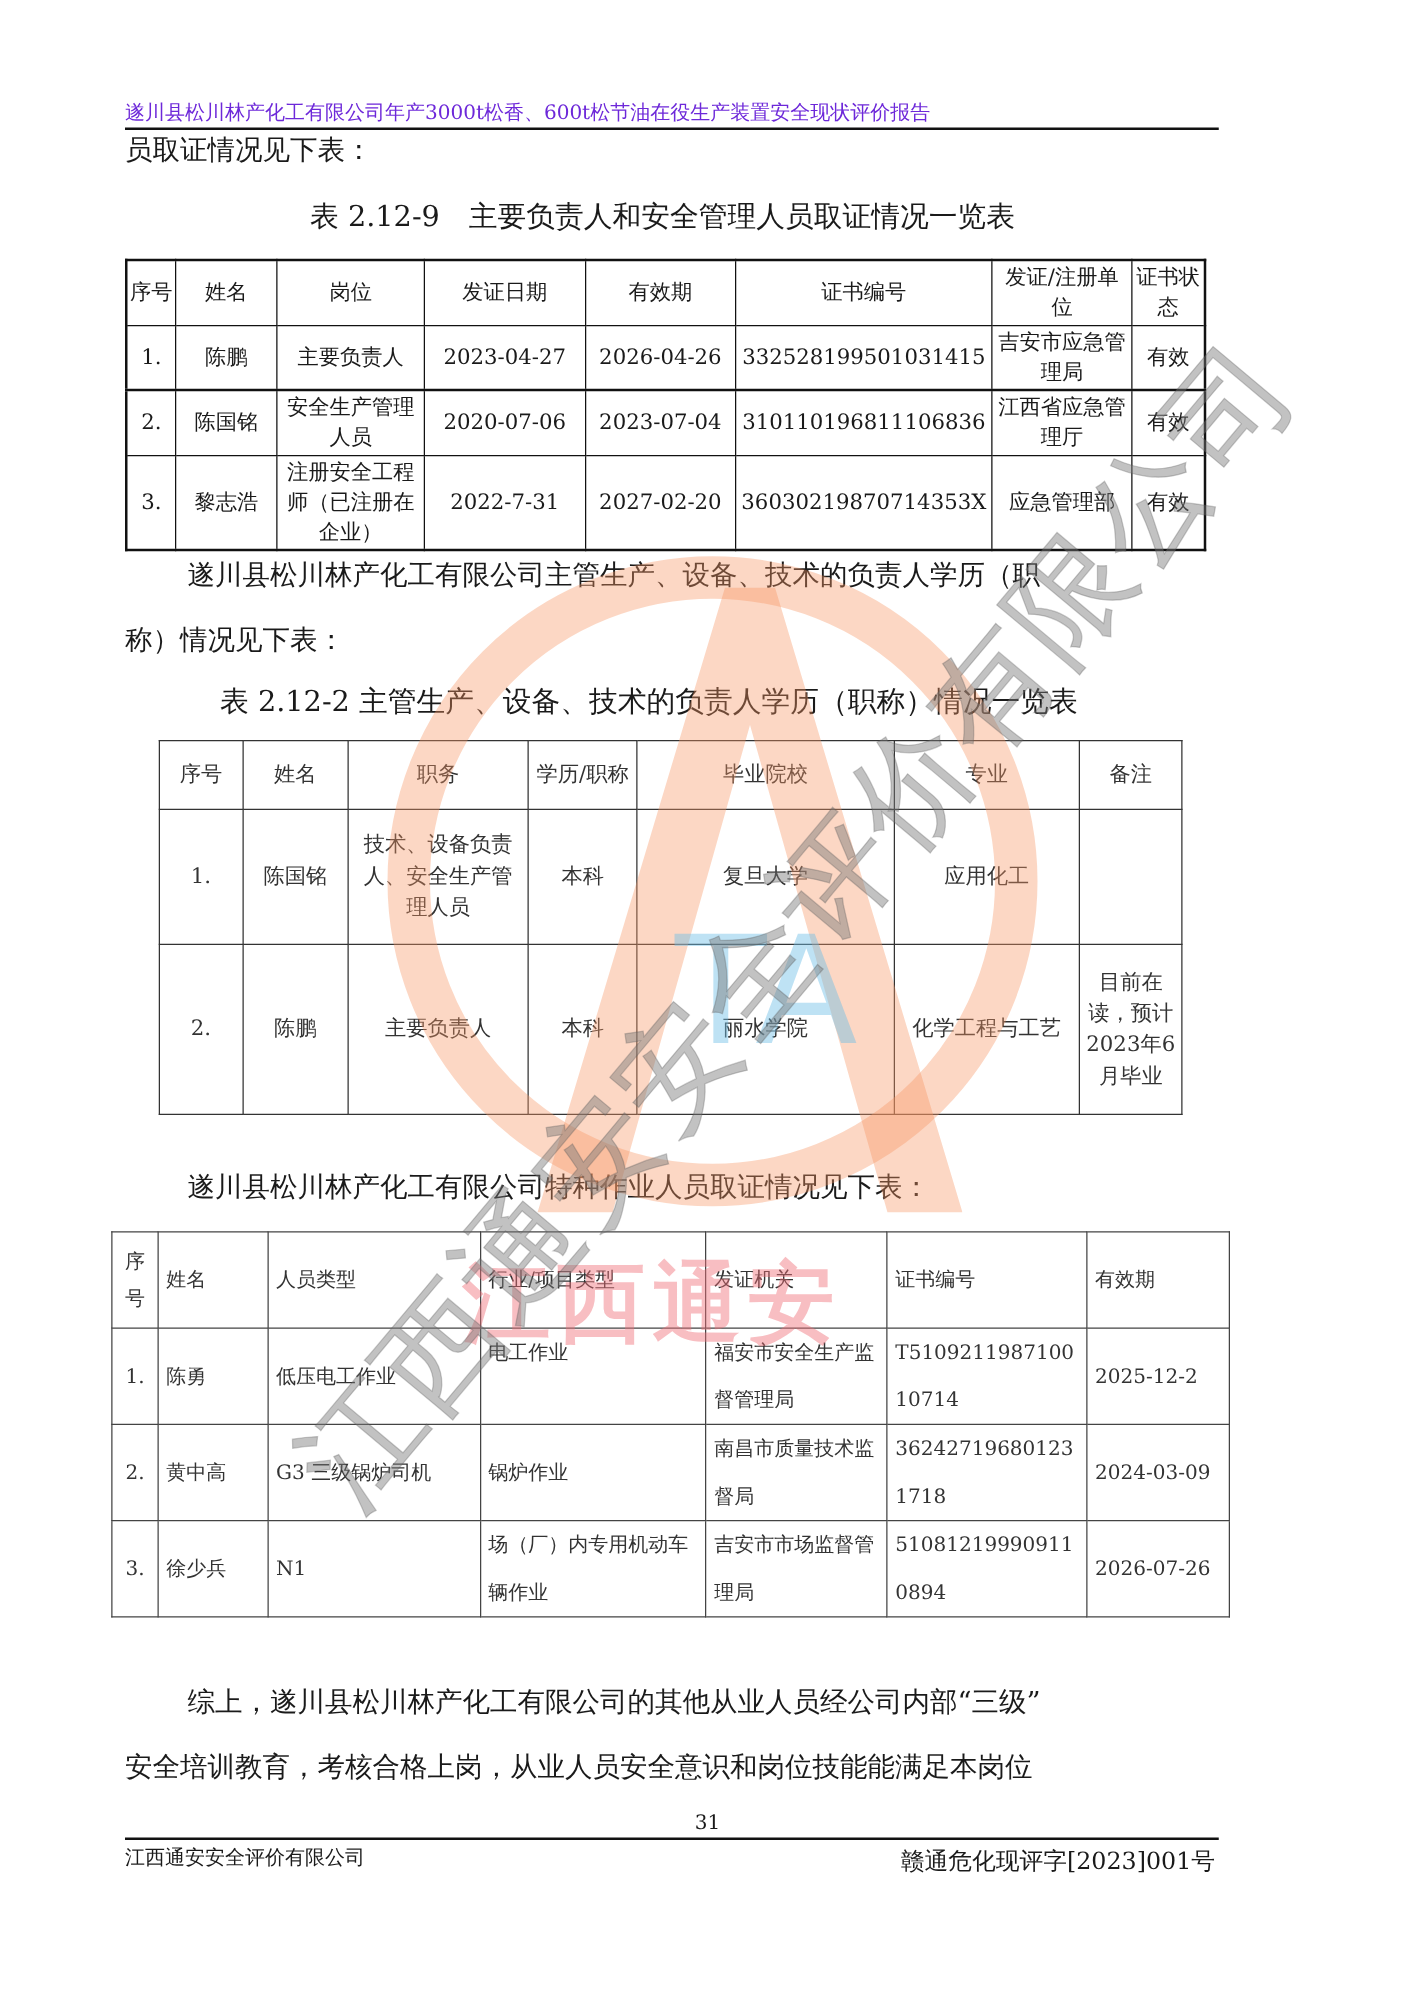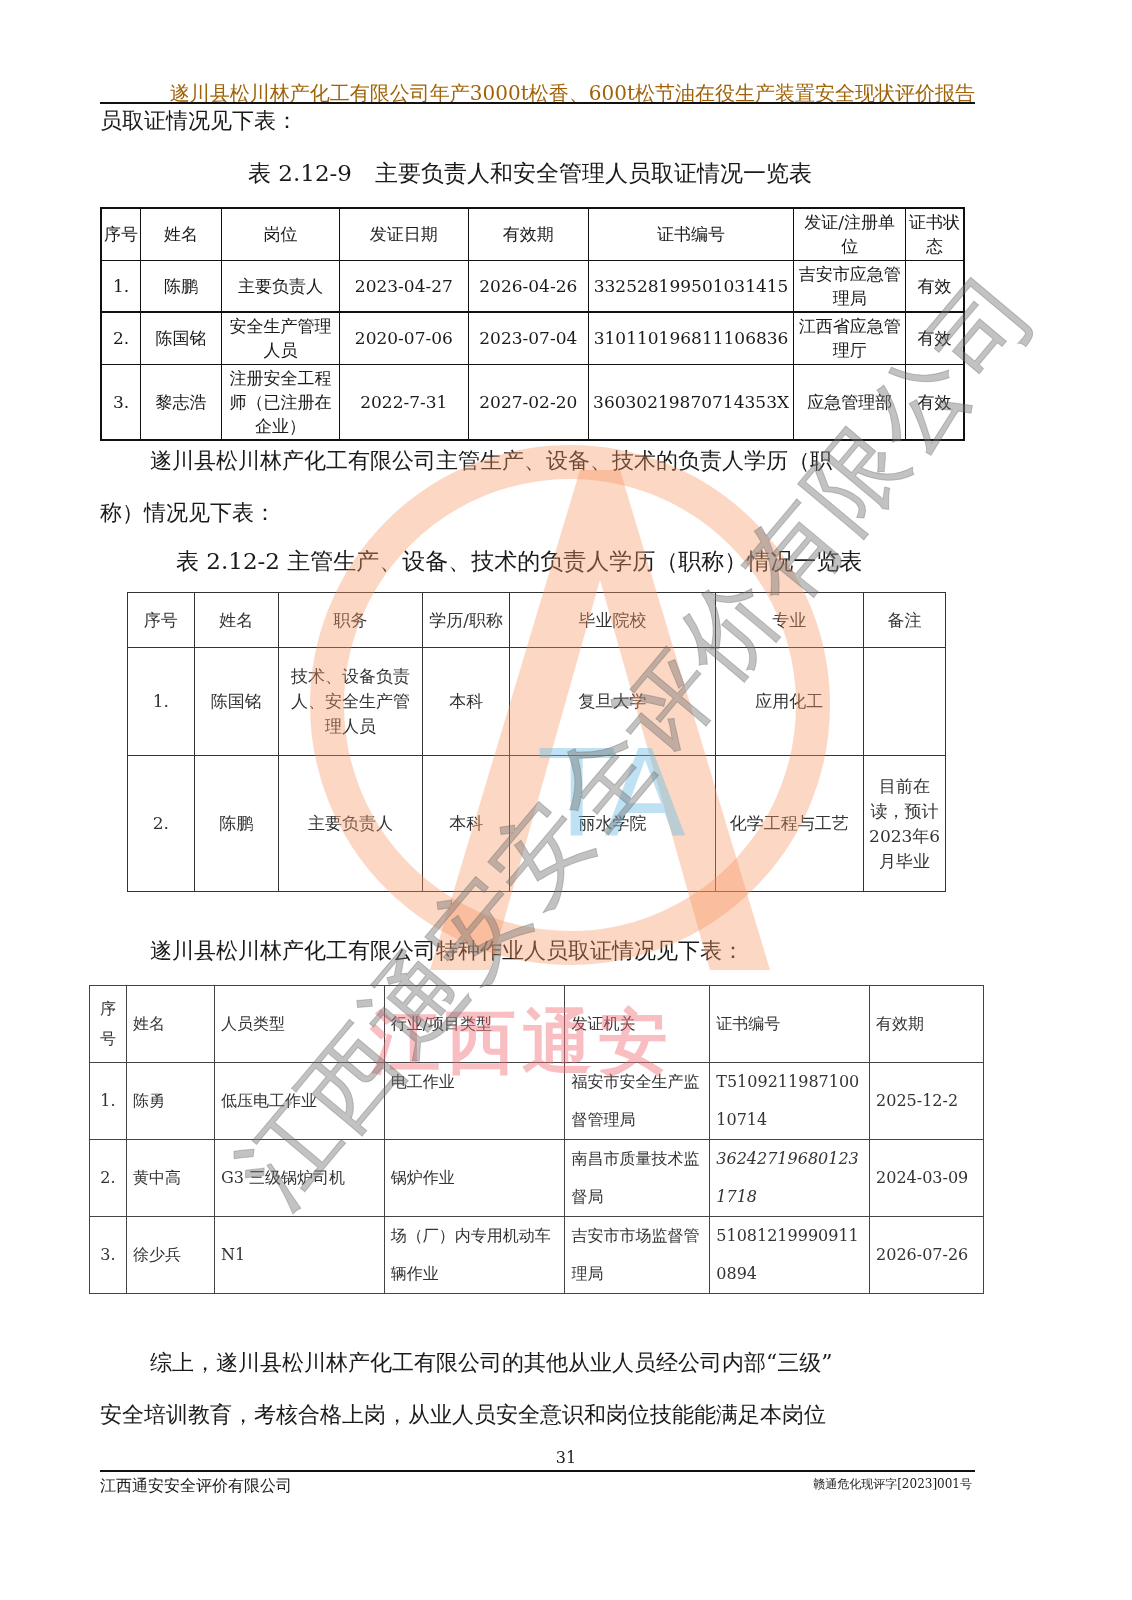--- a/index.html
+++ b/index.html
@@ -1,20 +1,20 @@
 <!DOCTYPE html>
 <html><head>
 <meta charset="utf-8">
 <style>
   html, body { margin: 0; padding: 0; background: #ffffff; }
   body { width: 1132px; height: 1600px; position: relative; overflow: hidden;
          font-family: "DejaVu Serif", "Liberation Serif", serif; color: #1a1a1a; }
 
-  .running-header { position: absolute; left: 100px; top: 80px; width: 875px; text-align: right;
-         font-size: 20px; color: #a16207; }
+  .running-header { position: absolute; left: 100px; top: 80px; width: 875px; text-align: left;
+         font-size: 16px; color: #6d28d9; }
   .header-rule { position: absolute; left: 100px; top: 102px; width: 875px; height: 0; border-top: 2px solid #111; }
 
   .para { position: absolute; font-size: 22px; line-height: 1; white-space: nowrap; }
   .caption { position: absolute; font-size: 23px; white-space: nowrap; }
 
   table { border-collapse: collapse; position: absolute; background: transparent; }
   td, th { font-weight: normal; text-align: center; vertical-align: middle; padding: 0 4px; }
 
   
   #t1 { left: 100px; top: 207px; width: 865px; border: 2px solid #111; font-size: 17px; }
@@ -34,21 +34,21 @@
   
   #t3 { left: 89px; top: 985px; width: 895px; font-size: 16px; color: #333; }
   #t3 td, #t3 th { border: 1px solid #444; text-align: left; line-height: 38px; padding: 0 6px; }
   #t3 tr.h { height: 77px; }
   #t3 tr.r { height: 77px; }
   #t3 td.c { text-align: center; padding: 0 2px; }
 
   .page-number { position: absolute; left: 0; width: 1132px; top: 1448px; text-align: center; font-size: 16px; }
   .footer-rule { position: absolute; left: 100px; top: 1470px; width: 875px; border-top: 2px solid #111; }
   .footer-left { position: absolute; left: 100px; top: 1476px; font-size: 16px; }
-  .footer-right { position: absolute; right: 160px; top: 1476px; font-size: 12px; }
+  .footer-right { position: absolute; right: 160px; top: 1476px; font-size: 19px; }
 
   
   .wm { position: absolute; pointer-events: none; }
   .wm-circle { left: 310px; top: 445px; width: 520px; height: 520px; border-radius: 50%;
                border: 34px solid rgba(246,150,100,0.38); box-sizing: border-box; }
   .wm-a { left: 390px; top: 470px; width: 380px; height: 500px; }
   .wm-diag { left: 150px; top: 700px; font-family: "DejaVu Sans", sans-serif; font-size: 96px;
              color: rgba(120,120,120,0.45); transform: rotate(-50deg); transform-origin: left top;
              white-space: nowrap; letter-spacing: 2px; -webkit-text-stroke: 1px rgba(90,90,90,0.3);}
   .wm-red { left: 370px; top: 996px; font-family: "DejaVu Sans", sans-serif; font-size: 70px; font-weight: bold;
@@ -197,21 +197,21 @@
     <td style="word-break:break-all;">福安市安全生产监督管理局</td>
     <td style="word-break:break-all;">T510921198710010714</td>
     <td>2025-12-2</td>
   </tr>
   <tr class="r">
     <td class="c">2.</td>
     <td>黄中高</td>
     <td>G3 三级锅炉司机</td>
     <td>锅炉作业</td>
     <td style="word-break:break-all;">南昌市质量技术监督局</td>
-    <td style="word-break:break-all;font-style:italic;">362427196801231718</td>
+    <td style="word-break:break-all;">362427196801231718</td>
     <td>2024-03-09</td>
   </tr>
   <tr class="r">
     <td class="c">3.</td>
     <td>徐少兵</td>
     <td>N1</td>
     <td style="word-break:break-all;">场（厂）内专用机动车辆作业</td>
     <td style="word-break:break-all;margin-left:21px;">吉安市市场监督管理局</td>
     <td style="word-break:break-all;">510812199909110894</td>
     <td>2026-07-26</td>

